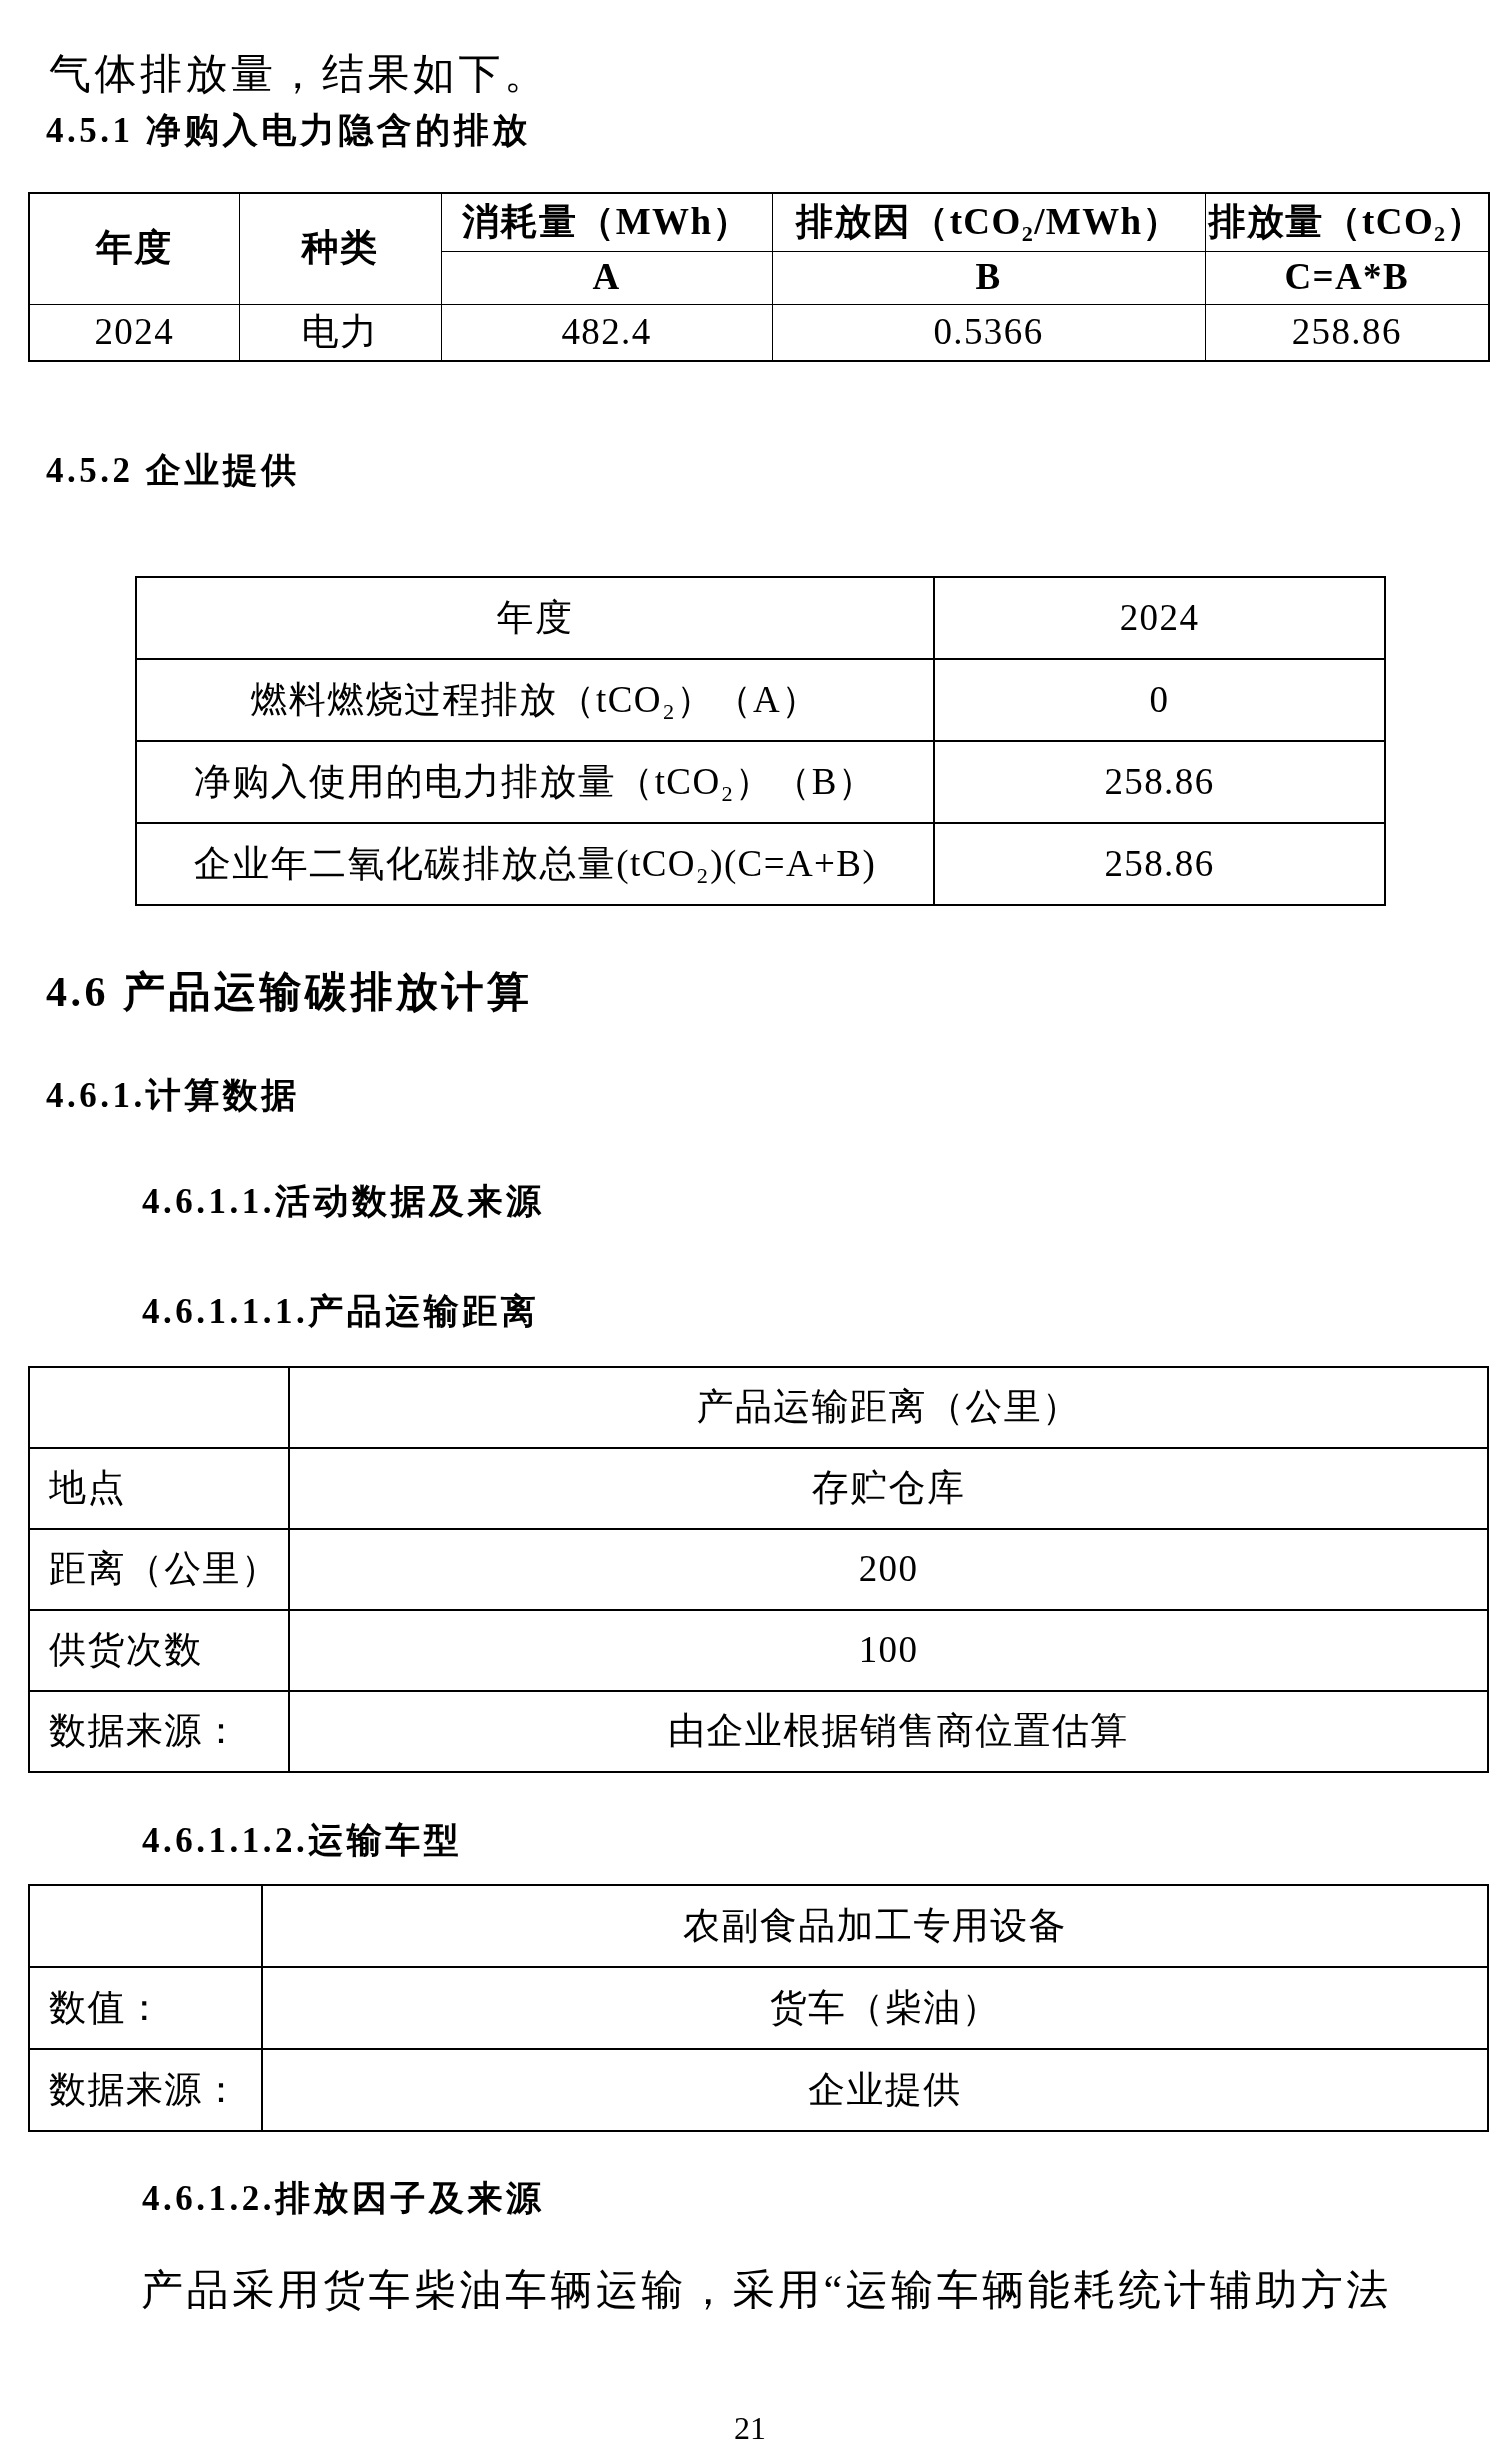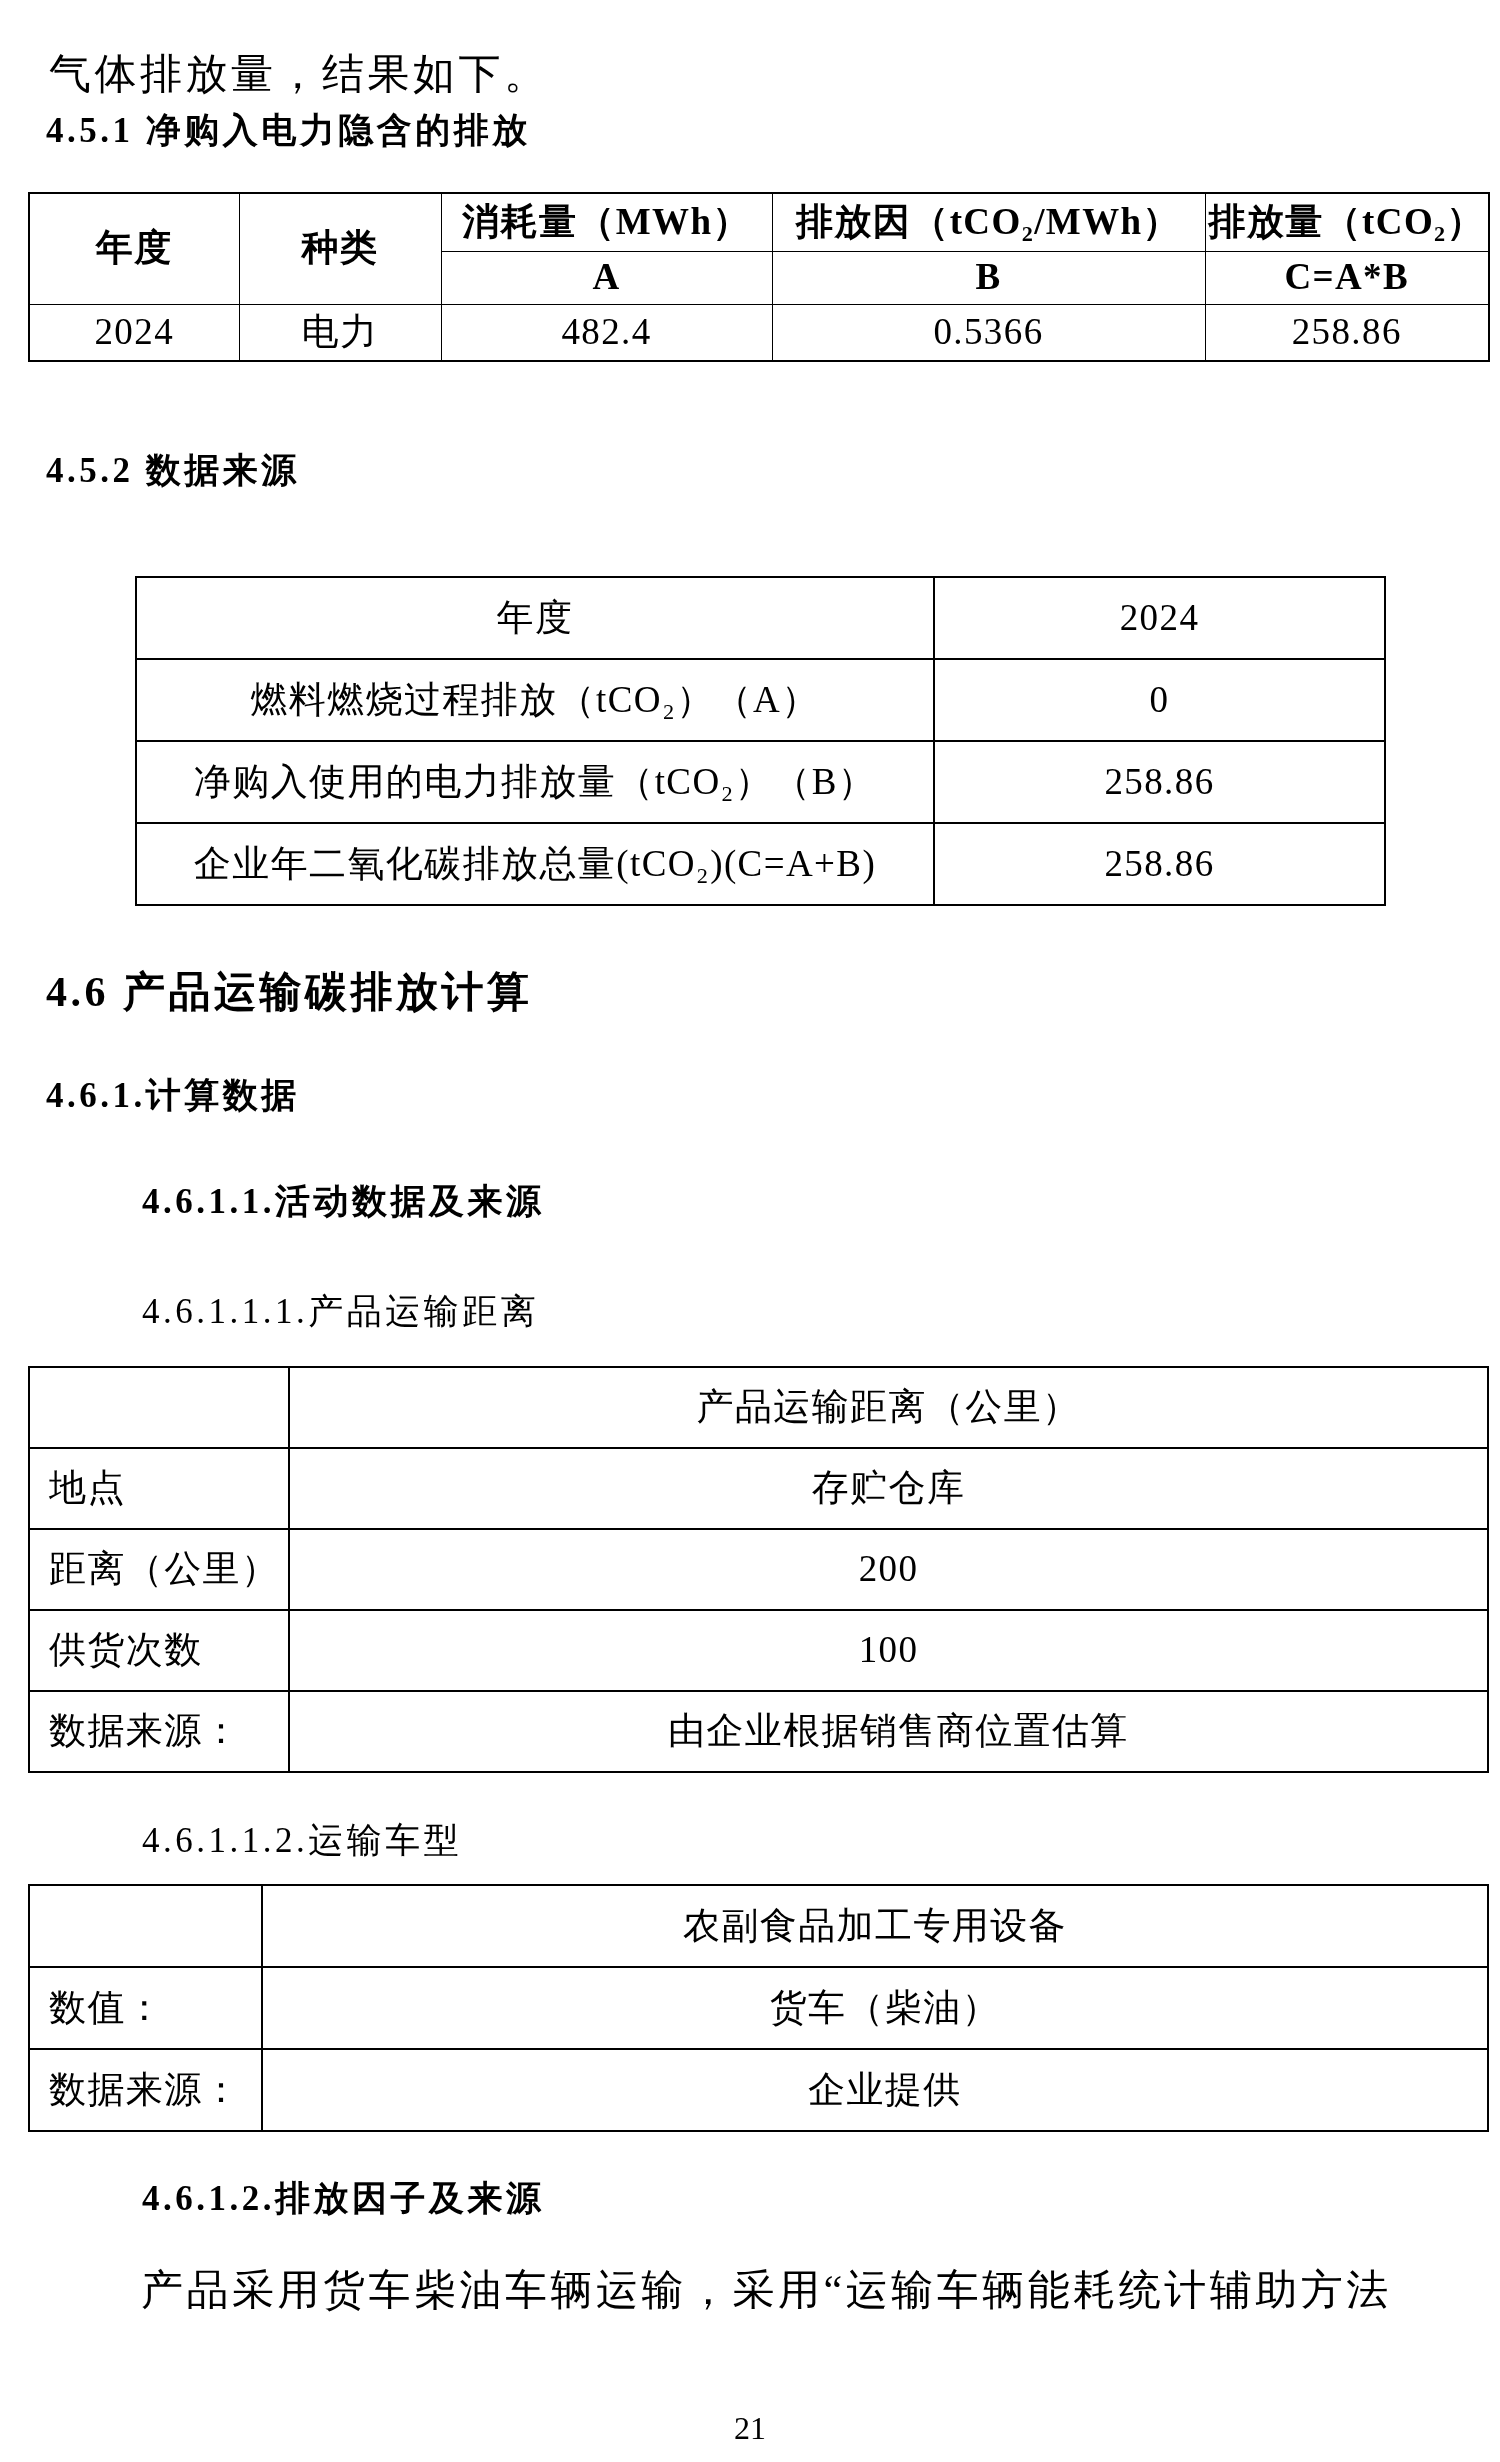--- a/index.html
+++ b/index.html
@@ -8,21 +8,21 @@
     width:1500px;height:2462px;
     margin:0 auto;
     background:#ffffff;
     color:#000000;
     font-family:"Liberation Serif","DejaVu Serif",serif;
     overflow:hidden;
   }
   .abs{position:absolute;line-height:1.15;}
   .body-text{font-size:42px;letter-spacing:3.5px;}
   .heading{font-size:35px;font-weight:bold;letter-spacing:3.5px;white-space:nowrap;}
-  .heading.plain{font-weight:normal;}
+  .heading.plain{font-weight:bold;}
   .big{font-size:42px;}
 
   table{border-collapse:collapse;table-layout:fixed;}
   td{
     font-size:37px;
     text-align:center;
     vertical-align:middle;
     padding:0;
     overflow:hidden;
     letter-spacing:1.4px;
@@ -74,21 +74,21 @@
     <tr style="height:57px">
       <td>2024</td>
       <td>电力</td>
       <td>482.4</td>
       <td>0.5366</td>
       <td>258.86</td>
     </tr>
   </tbody>
     </table>
 
-  <div class="abs heading" style="left:46px;top:451px;">4.5.2 数据来源</div>
+  <div class="abs heading" style="left:46px;top:451px;">4.5.2 企业提供</div>
 
   <table class="t2 abs" style="left:135px;top:576px;width:1248px;">
     <colgroup>
         <col style="width:798px">
         <col style="width:451px">
       </colgroup>
     <tbody>
         <tr style="height:82px">
       <td>年度</td>
       <td>2024</td>

